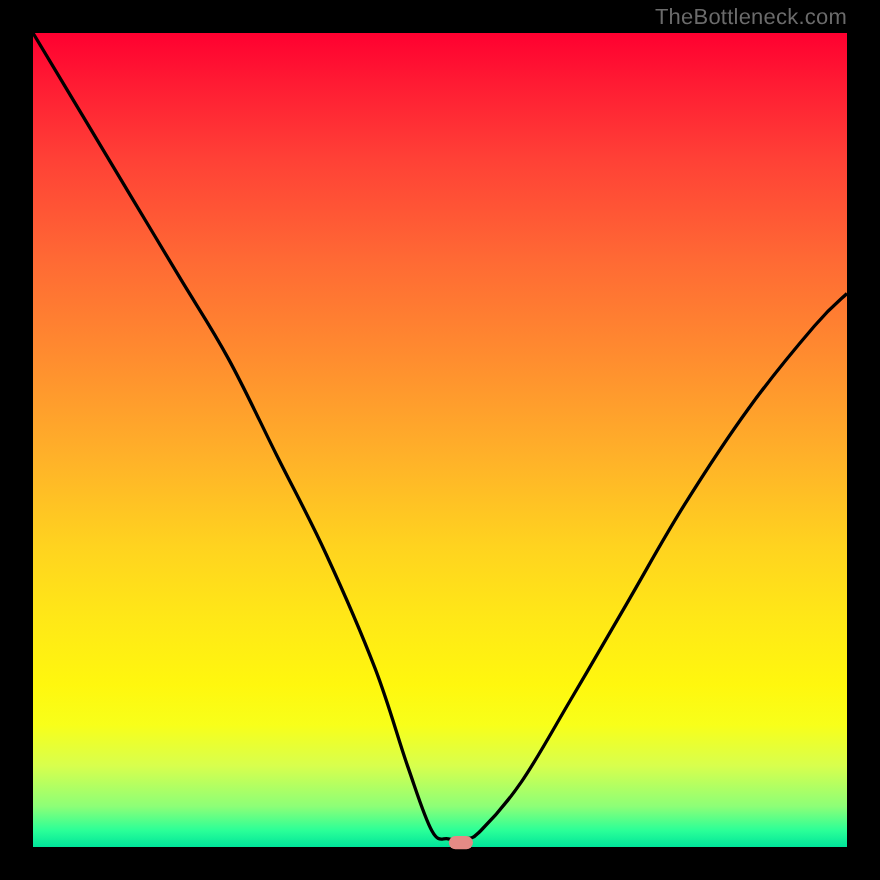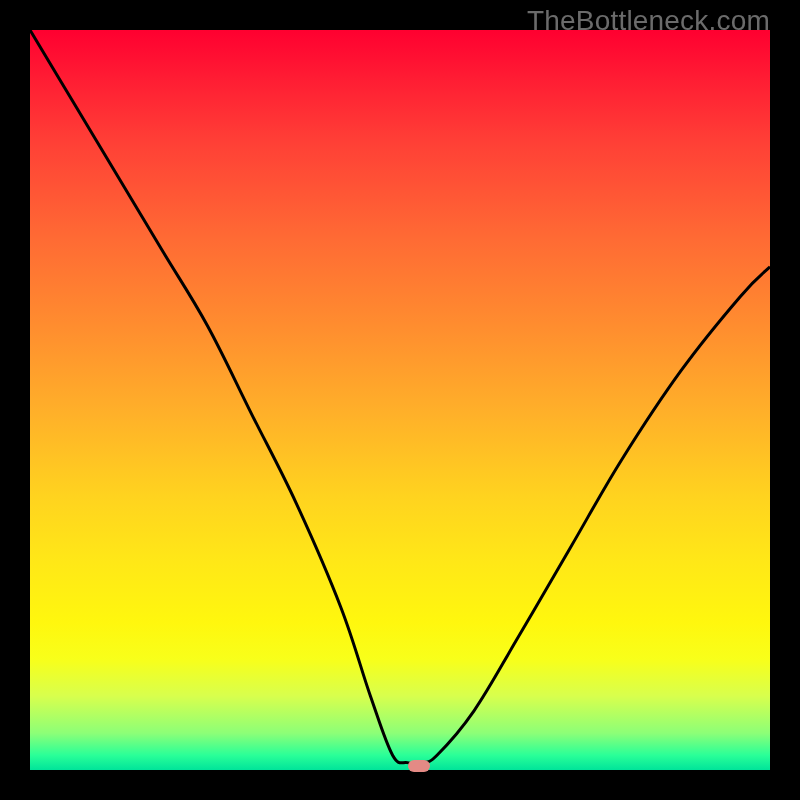--- a/index.html
+++ b/index.html
@@ -40,21 +40,21 @@
       #8dff77 95%,
       #2aff98 98%,
       #00e49a 100%
     );
   }
   .attribution {
     position: absolute;
     top: 5px;
     right: 30px;
     color: #6b6b6b;
-    font-size: 28px;
+    font-size: 20px;
     font-weight: 500;
     letter-spacing: 0.2px;
   }
   svg.curve {
     position: absolute;
     left: 0;
     top: 0;
     width: 740px;
     height: 740px;
     overflow: visible;

